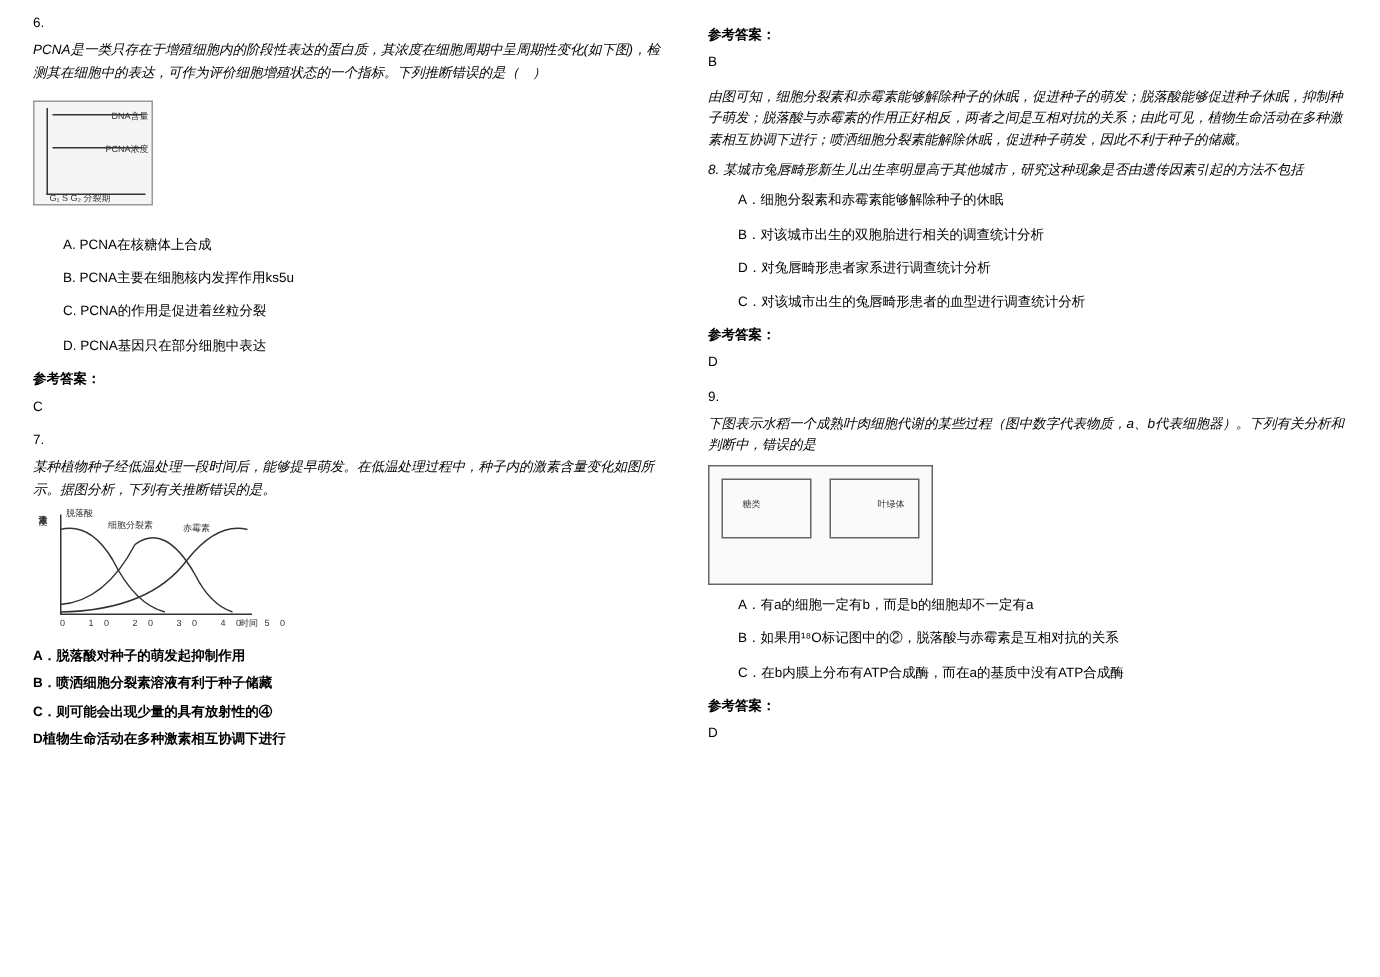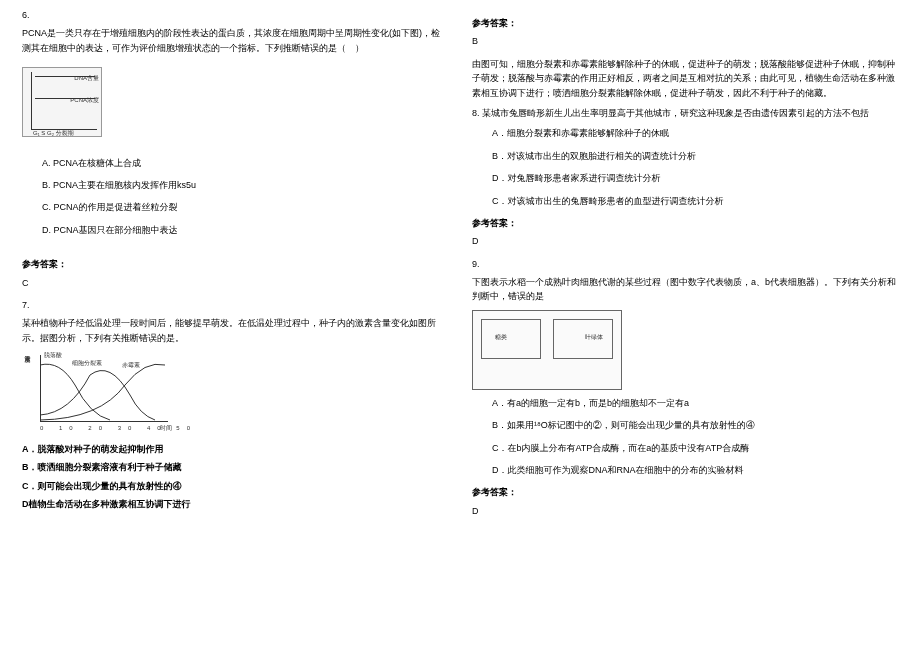--- a/index.html
+++ b/index.html
@@ -12,39 +12,39 @@
       color: #000;
       display: flex;
       padding: 8px 10px;
       line-height: 1.6;
     }
     .col {
       width: 50%;
       padding: 0 12px;
     }
     .qnum { margin-bottom: 4px; }
-    .para { margin-bottom: 6px; }
+    .para { margin-bottom: 6px; font-style: italic; }
     .figure {
       border: 1px solid #999;
       background: #f5f5f5;
       display: inline-block;
       padding: 4px;
       margin: 6px 0;
     }
     .fig-pcna {
       width: 80px;
       height: 70px;
       position: relative;
     }
     .fig-pcna .axis-y { position:absolute; left:8px; top:4px; bottom:6px; width:1px; background:#333; }
     .fig-pcna .axis-x { position:absolute; left:8px; right:4px; bottom:6px; height:1px; background:#333; }
     .fig-pcna .curve1 { position:absolute; left:12px; top:8px; width:60px; height:20px; border-top:1px solid #333; }
     .fig-pcna .curve2 { position:absolute; left:12px; top:30px; width:60px; height:28px; border-top:1px solid #333; }
     .fig-pcna .lbl { position:absolute; font-size:6px; color:#333; }
-    .options { margin: 8px 0 20px 20px; }
+    .options { margin: 8px 0 8px 20px; }
     .options .opt { margin-bottom: 8px; }
     .ans-h { font-weight: bold; margin-top: 8px; margin-bottom: 4px; }
     .ans-h + div, .ans-letter { margin-bottom: 8px; }
     .fig-curves {
       width: 150px;
       height: 85px;
       position: relative;
       margin: 6px 0;
     }
     .fig-curves .axy { position:absolute; left:18px; top:4px; bottom:14px; width:1px; background:#333; }
@@ -140,19 +140,18 @@
 
   <div class="fig-diagram">
     <div class="inner1"></div>
     <div class="inner2"></div>
     <span class="lbl" style="left:22px; top:22px;">糖类</span>
     <span class="lbl" style="right:18px; top:22px;">叶绿体</span>
   </div>
 
   <div class="right-opts">
     <div class="opt">A．有a的细胞一定有b，而是b的细胞却不一定有a</div>
-    <div class="opt">B．如果用¹⁸O标记图中的②，则可能会出现少量的具有放射性的④</div>
+    <div class="opt">B．如果用¹⁸O标记图中的②，脱落酸与赤霉素是互相对抗的关系</div>
     <div class="opt">C．在b内膜上分布有ATP合成酶，而在a的基质中没有ATP合成酶</div>
-    <div class="opt">D．此类细胞可作为观察DNA和RNA在细胞中的分布的实验材料</div>
   </div>
   <div class="ans-h">参考答案：</div>
   <div class="ans-letter">D</div>
 </div>
 
 </body></html>

